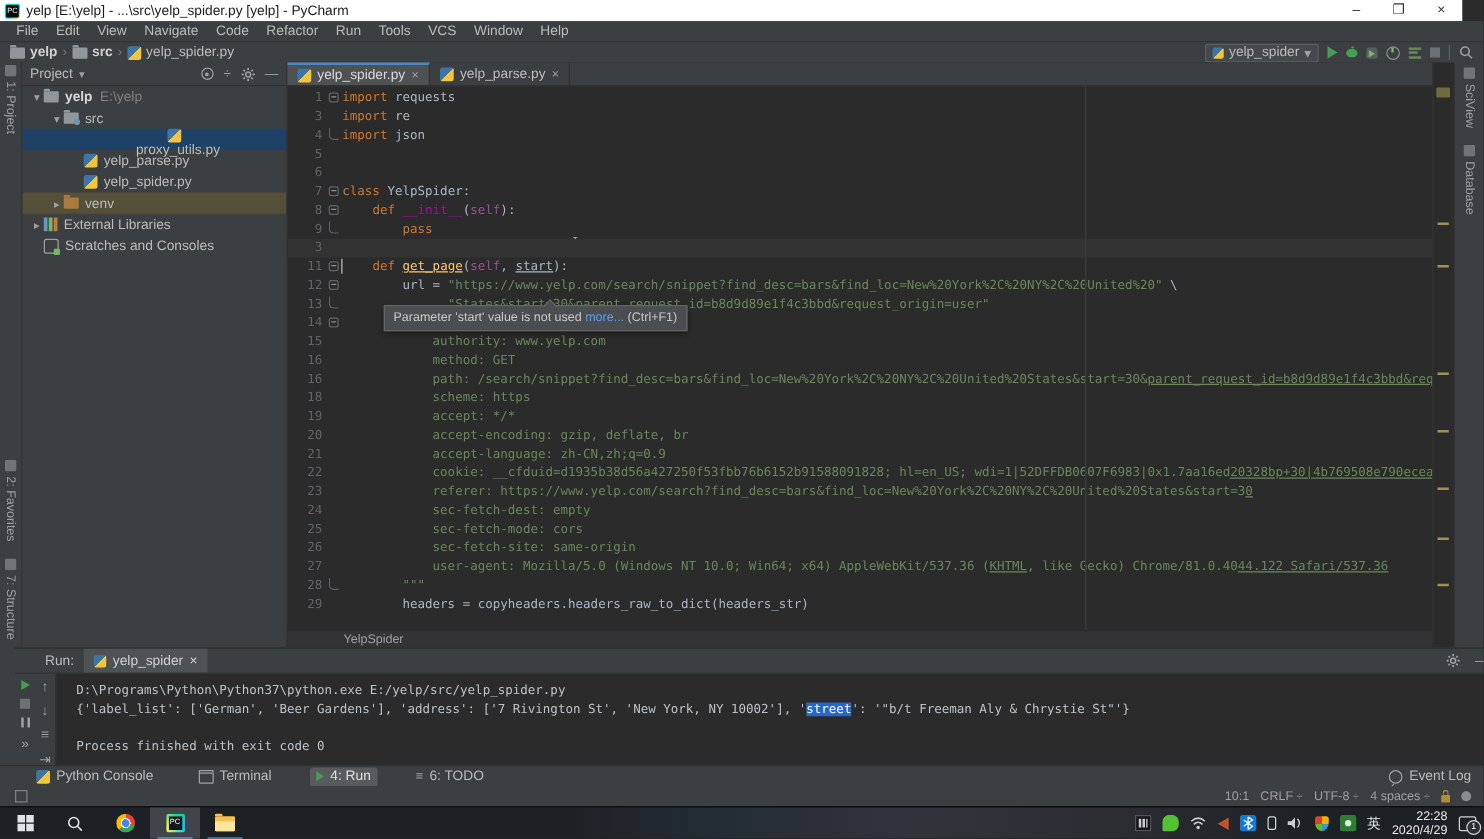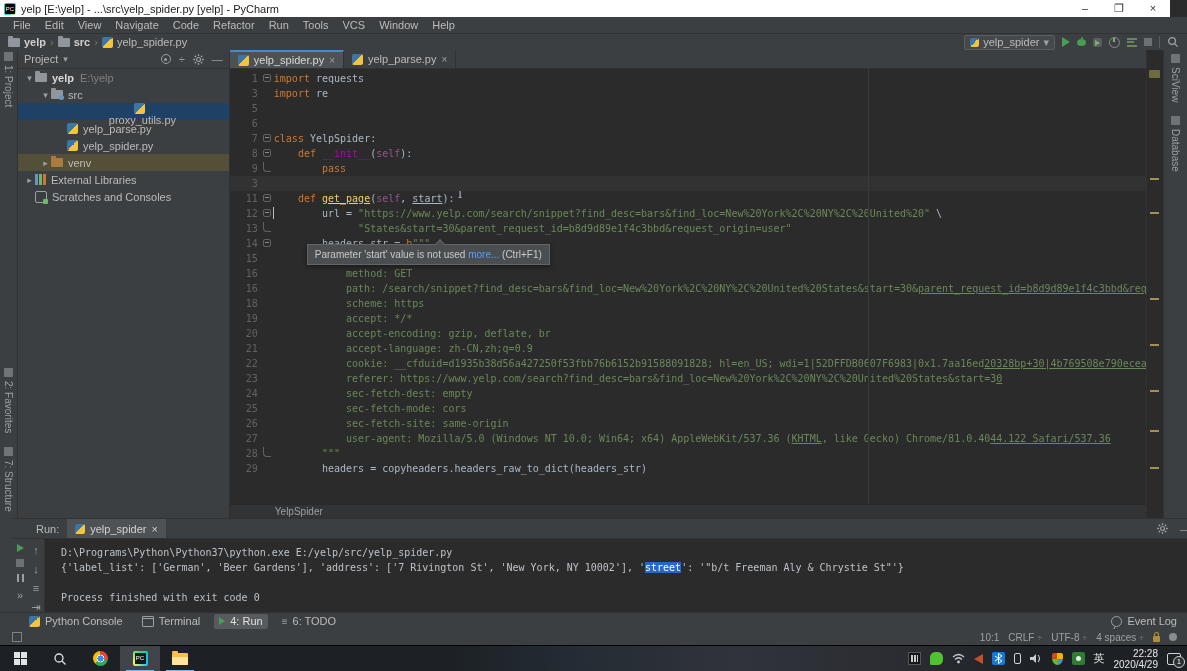--- a/index.html
+++ b/index.html
@@ -115,21 +115,21 @@
   .rbody{flex:1;display:flex;min-height:0;}
   .rtools{width:32px;background:#3c3f41;border-right:1px solid #323232;display:flex;flex:none;}
   .rtcol{width:16px;display:flex;flex-direction:column;align-items:center;padding-top:5px;gap:7px;color:#9da0a3;}
   .playtri.sm{border-left-width:7px;border-top-width:4.5px;border-bottom-width:4.5px;}
   .pause{display:inline-block;width:7px;height:8px;background:
      linear-gradient(#9da0a3 0 0) 0 0/2px 8px no-repeat,
      linear-gradient(#9da0a3 0 0) 5px 0/2px 8px no-repeat;}
   .console{flex:1;font-family:"DejaVu Sans Mono",monospace;font-size:10px;line-height:15px;color:#bcc2c8;padding:6px 0 0 16px;white-space:pre;overflow:hidden;}
   .console .sel{background:#2667cb;color:#fff;}
   
-  .statusA{position:absolute;left:0;top:612px;width:100%;height:17px;background:#3c3f41;border-top:1px solid #323232;display:flex;align-items:center;box-sizing:border-box;padding:0 10px 0 24px;gap:9px;}
+  .statusA{position:absolute;left:0;top:612px;width:100%;height:17px;background:#3c3f41;border-top:1px solid #323232;display:flex;align-items:center;box-sizing:border-box;padding:0 10px 0 24px;gap:26px;}
   .twbtn{display:flex;align-items:center;gap:5px;color:#bbb;height:15px;padding:0 5px;border-radius:2px;}
   .twbtn.active{background:#585b5d;color:#e0e0e0;}
   .termico{width:10px;height:9px;border:1px solid #9da0a3;border-radius:1px;position:relative;display:inline-block;}
   .termico::after{content:"";position:absolute;left:0;top:1.5px;width:10px;height:1px;background:#9da0a3;}
   .todoico{color:#9da0a3;font-size:10px;}
   .runtri{width:0;height:0;border-left:6px solid #499c54;border-top:4px solid transparent;border-bottom:4px solid transparent;display:inline-block;}
   .eventlog{margin-left:auto;display:flex;align-items:center;gap:5px;color:#bbb;}
   .balloon{width:9px;height:9px;border:1px solid #9da0a3;border-radius:50%;display:inline-block;position:relative;}
   .balloon::after{content:"";position:absolute;left:-1px;bottom:-3px;width:3px;height:3px;border-right:1px solid #9da0a3;transform:rotate(35deg);}
   .statusB{position:absolute;left:0;top:629px;width:100%;height:16px;background:#3c3f41;display:flex;align-items:center;box-sizing:border-box;padding:0 10px;color:#9da0a3;font-size:10px;}
@@ -350,20 +350,21 @@
         </div>
       <div class="code" id="code">
 
         <div class="caret"></div>
         <span class="ibeam">I</span>
         <div class="tooltip">
           <span class="notch"></span><span>Parameter 'start' value is not used </span><span class="lnk">more...</span><span> (Ctrl+F1)</span>
         </div>
       <div class="cl"><span class="ln">1</span><span class="fold"><span class="fs"></span></span><span class="sg-kw">import</span><span class="sg-pl"> requests</span></div>
           <div class="cl"><span class="ln">3</span><span class="fold"></span><span class="sg-kw">import</span><span class="sg-pl"> re</span></div>
+          <div class="cl"><span class="ln">4</span><span class="fold"><span class="fe"></span></span><span class="sg-kw">import</span><span class="sg-pl"> json</span></div>
           <div class="cl"><span class="ln">5</span><span class="fold"></span></div>
           <div class="cl"><span class="ln">6</span><span class="fold"></span></div>
           <div class="cl"><span class="ln">7</span><span class="fold"><span class="fs"></span></span><span class="sg-kw">class</span><span class="sg-pl"> YelpSpider:</span></div>
           <div class="cl"><span class="ln">8</span><span class="fold"><span class="fs"></span></span><span class="sg-pl">    </span><span class="sg-kw">def</span><span class="sg-pl"> </span><span class="sg-dunder">__init__</span><span class="sg-pl">(</span><span class="sg-self">self</span><span class="sg-pl">):</span></div>
           <div class="cl"><span class="ln">9</span><span class="fold"><span class="fe"></span></span><span class="sg-pl">        </span><span class="sg-kw">pass</span></div>
           <div class="cl hl"><span class="ln">3</span><span class="fold"></span></div>
           <div class="cl"><span class="ln">11</span><span class="fold"><span class="fs"></span></span><span class="sg-pl">    </span><span class="sg-kw">def</span><span class="sg-pl"> </span><span class="sg-fn">get_page</span><span class="sg-pl">(</span><span class="sg-self">self</span><span class="sg-pl">, </span><span class="sg-prm">start</span><span class="sg-pl">):</span></div>
           <div class="cl"><span class="ln">12</span><span class="fold"><span class="fs"></span></span><span class="sg-pl">        url = </span><span class="sg-str">"https://www.yelp.com/search/snippet?find_desc=bars&amp;find_loc=New%20York%2C%20NY%2C%20United%20"</span><span class="sg-pl"> \</span></div>
           <div class="cl"><span class="ln">13</span><span class="fold"><span class="fe"></span></span><span class="sg-pl">              </span><span class="sg-str">"States&amp;start=30&amp;parent_request_id=b8d9d89e1f4c3bbd&amp;request_origin=user"</span></div>
           <div class="cl"><span class="ln">14</span><span class="fold"><span class="fs"></span></span><span class="sg-pl">        headers_str = </span><span class="sg-kw">b</span><span class="sg-str">"""</span></div>

